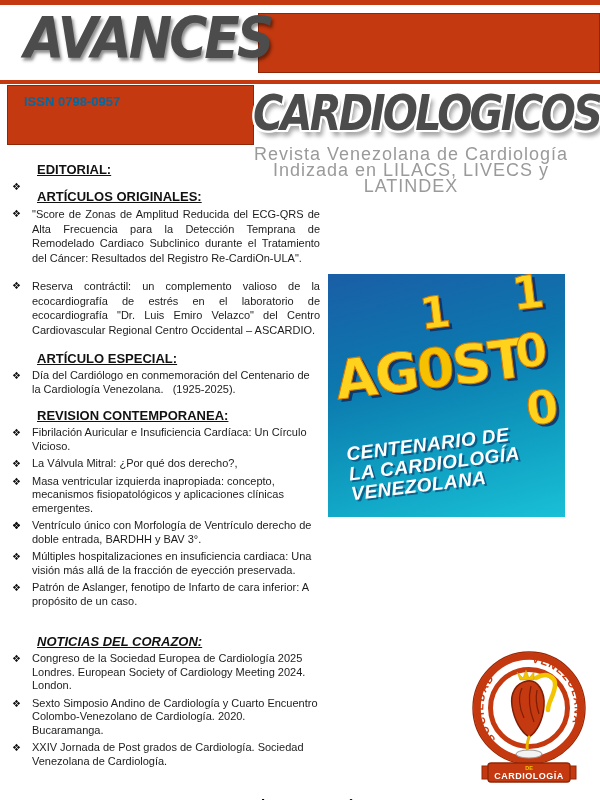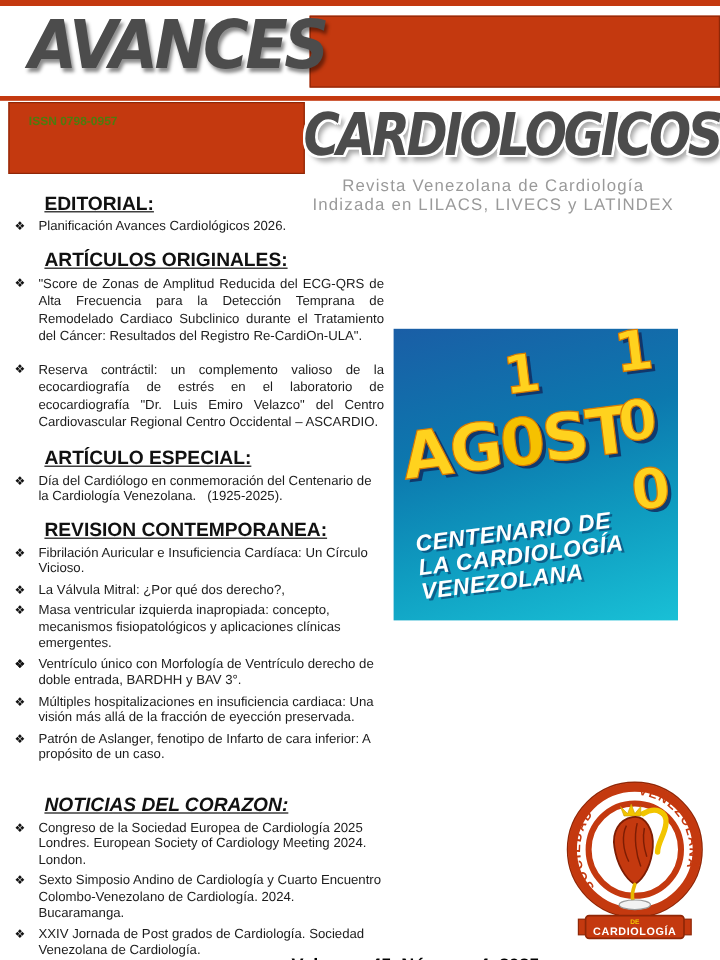--- a/index.html
+++ b/index.html
@@ -23,30 +23,30 @@
     position:absolute;left:253px;top:84px;width:350px;
     font-family:"DejaVu Sans","Liberation Sans",sans-serif;
     font-size:44px;font-weight:bold;font-style:italic;color:#4c4c4c;
     letter-spacing:-3px;transform:scaleX(.94) scaleY(1.12);transform-origin:left top;
     white-space:nowrap;z-index:3;
     text-shadow:
       -2px -2px 0 #fff,2px -2px 0 #fff,-2px 2px 0 #fff,2px 2px 0 #fff,
       -2px 0 0 #fff,2px 0 0 #fff,0 -2px 0 #fff,0 2px 0 #fff,
       4px 5px 4px rgba(0,0,0,.35);
   }
-  .issn-block{position:absolute;left:24px;top:94px;z-index:4;color:#4d7c0f;
-    font-size:10px;font-weight:bold;line-height:16px;white-space:nowrap;}
+  .issn-block{position:absolute;left:24px;top:94px;z-index:4;color:#0369a1;
+    font-size:13px;font-weight:bold;line-height:16px;white-space:nowrap;}
   .subtitle{
     position:absolute;right:4px;top:146px;width:370px;text-align:center;
-    color:#9a9a9a;font-size:14px;line-height:16px;letter-spacing:1px;z-index:2;
+    color:#9a9a9a;font-size:18px;line-height:16px;letter-spacing:1px;z-index:2;
   }
   
   .toc{position:absolute;left:10px;top:162px;width:310px;color:#1c1c1c;}
   .sec-head{
-    font-size:16px;font-weight:bold;text-decoration:underline;
+    font-size:13px;font-weight:bold;text-decoration:underline;
     margin:12px 0 3px 0;color:#111;padding-left:27px;
   }
   .s-first .sec-head{margin-top:0;}
   .s-noticias .sec-head{margin-top:26px;font-style:italic;}
   .toc-item{position:relative;padding-left:22px;font-size:11px;line-height:13.5px;margin:2px 0 4px 0;}
   .toc-item .bullet{position:absolute;left:2px;top:0;font-size:10px;color:#111;}
   .s-originales .toc-item{margin-bottom:14px;text-align:justify;line-height:14.5px;}
   
   .poster{
     position:absolute;left:328px;top:274px;width:237px;height:243px;overflow:hidden;
@@ -91,21 +91,21 @@
 <div class="title2">CARDIOLOGICOS</div>
 <div class="subtitle">
   <div>Revista Venezolana de Cardiología</div>
   <div>Indizada en LILACS, LIVECS y LATINDEX</div>
 </div>
 
 <div class="toc">
 
   <div class="section s-first">
     <div class="sec-head">EDITORIAL:</div>
-    <div class="toc-item"><span class="bullet">❖</span><span>Planificación Avances Cardiológicos 2026.</span></div>
+    <div class="toc-item"><span class="bullet">❖</span></div>
   </div>
 
   <div class="section s-originales">
     <div class="sec-head">ARTÍCULOS ORIGINALES:</div>
     <div class="toc-item"><span class="bullet">❖</span><span>"Score de Zonas de Amplitud Reducida del ECG-QRS de Alta Frecuencia para la Detección Temprana de Remodelado Cardiaco Subclinico durante el Tratamiento del Cáncer: Resultados del Registro Re-CardiOn-ULA".</span></div>
     <div class="toc-item"><span class="bullet">❖</span><span>Reserva contráctil: un complemento valioso de la ecocardiografía de estrés en el laboratorio de ecocardiografía "Dr. Luis Emiro Velazco" del Centro Cardiovascular Regional Centro Occidental – ASCARDIO.</span></div>
   </div>
 
   <div class="section s-especial">
     <div class="sec-head">ARTÍCULO ESPECIAL:</div>
@@ -122,21 +122,21 @@
 
   <div class="section s-casos">
     <div class="toc-item"><span class="bullet">❖</span><span>Ventrículo único con Morfología de Ventrículo derecho de doble entrada, BARDHH y BAV 3°.</span></div>
     <div class="toc-item"><span class="bullet">❖</span><span>Múltiples hospitalizaciones en insuficiencia cardiaca: Una visión más allá de la fracción de eyección preservada.</span></div>
     <div class="toc-item"><span class="bullet">❖</span><span>Patrón de Aslanger, fenotipo de Infarto de cara inferior: A propósito de un caso.</span></div>
   </div>
 
   <div class="section s-noticias">
     <div class="sec-head">NOTICIAS DEL CORAZON:</div>
     <div class="toc-item"><span class="bullet">❖</span><span>Congreso de la Sociedad Europea de Cardiología 2025 Londres. European Society of Cardiology Meeting 2024. London.</span></div>
-    <div class="toc-item"><span class="bullet">❖</span><span>Sexto Simposio Andino de Cardiología y Cuarto Encuentro Colombo-Venezolano de Cardiología. 2024. Bucaramanga.</span></div>
+    <div class="toc-item"><span class="bullet">❖</span><span>Sexto Simposio Andino de Cardiología y Cuarto Encuentro Colombo-Venezolano de Cardiología. 2020. Bucaramanga.</span></div>
     <div class="toc-item"><span class="bullet">❖</span><span>XXIV Jornada de Post grados  de Cardiología. Sociedad Venezolana de Cardiología.</span></div>
 
   </div>
 </div>
 
 <div class="poster">
   <div class="poster-rot">
     <div class="ag-digit d-top">1</div>
     <div class="ag-word"><span>AG</span><span class="ag-o">0</span><span>ST</span></div>
     <div class="ag-digit d-r1">1</div>

